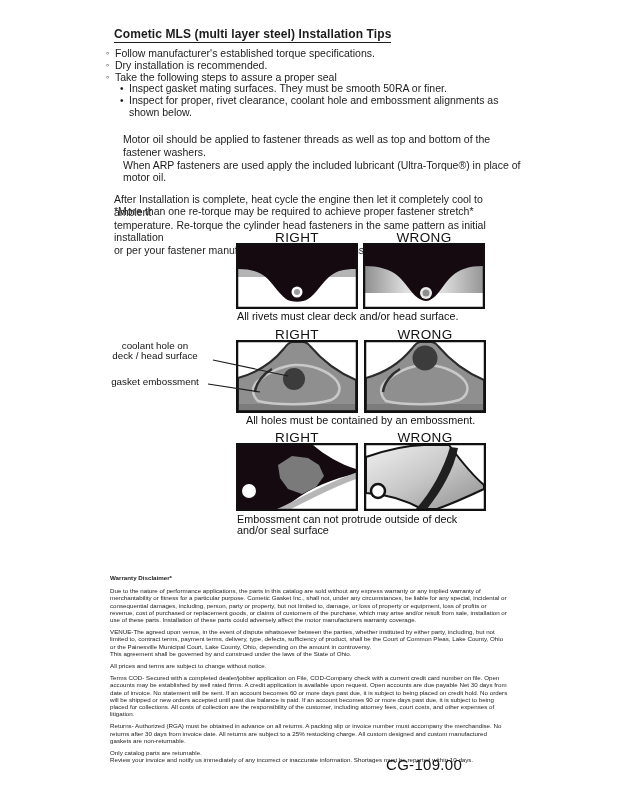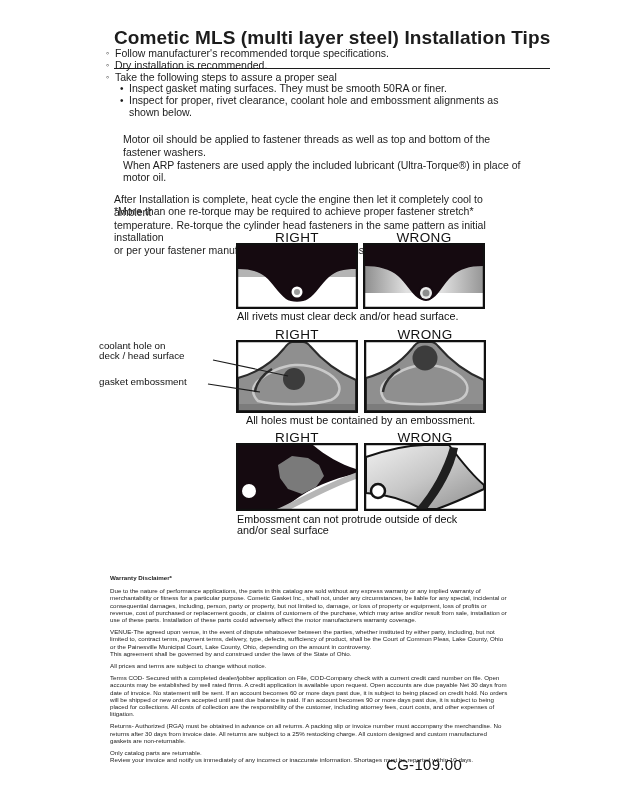--- a/index.html
+++ b/index.html
@@ -2,54 +2,54 @@
 <html><head>
 <meta charset="utf-8">
 <style>
   html,body { margin:0; padding:0; background:#ffffff; }
   .page {
     position:relative; width:618px; height:800px; background:#ffffff;
     font-family:"Liberation Sans", sans-serif; color:#1c1c1c; overflow:hidden;
   }
   .abs { position:absolute; }
   .title {
-    left:114px; top:27px; font-size:19px; font-weight:bold;
-    border-bottom:1.6px solid #1c1c1c; padding-bottom:19px; letter-spacing:0.1px;
+    left:114px; top:27px; font-size:12px; font-weight:bold;
+    border-bottom:1.6px solid #1c1c1c; padding-bottom:1px; letter-spacing:0.1px;
   }
   .bullets { left:106px; top:48px; font-size:10.5px; line-height:11.8px; width:420px; }
   .b-row { display:flex; }
   .b-row.sub { margin-left:14px; }
   .b-mark { width:9px; flex:0 0 9px; font-size:9px; line-height:11.8px; }
   .b-mark.dot { font-size:10px; }
   .diesel-h { left:114px; top:117px; font-size:12px; font-weight:bold; }
   .para { left:114px; width:404px; font-size:10.5px; line-height:12.8px; white-space:pre-line; }
   .p1 { top:133px;margin-left:9px; }
   .p2 { top:161px;margin-top:32px; }
   .note { top:205px; }
   .fig-label { width:122px; text-align:center; font-size:13.5px; letter-spacing:0.4px; color:#111; }
   .panel { line-height:0; }
   .caption { font-size:10.8px; line-height:10.8px; color:#111; }
   .cap3 { line-height:10.6px; }
-  .ann { width:112px; text-align:left; font-size:9.8px; line-height:10.4px; color:#111; }
+  .ann { width:112px; text-align:center; font-size:9.8px; line-height:10.4px; color:#111; }
   .warranty { left:110px; top:574px; width:399px; font-size:6.2px; line-height:7.2px; color:#222; }
   .warranty .w-head { font-weight:bold; margin-bottom:6px; }
   .warranty p { margin:0 0 5px 0; white-space:pre-line; }
   .doc-num { left:386px; top:756px; font-size:15px; letter-spacing:0.3px; color:#111; }
 </style>
 </head>
 <body>
 
 <div class="page">
 
   <div class="abs title">Cometic MLS (multi layer steel) Installation Tips</div>
 
   <div class="abs bullets">
     <div class="b-row">
       <span class="b-mark">◦</span>
-      <span>Follow manufacturer's recommended torque specifications.</span>
+      <span>Follow manufacturer's established torque specifications.</span>
     </div>
     <div class="b-row">
       <span class="b-mark">◦</span>
       <span>Dry installation is recommended.</span>
     </div>
     <div class="b-row">
       <span class="b-mark">◦</span>
       <span>Take the following steps to assure a proper seal</span>
     </div>
     <div class="b-row sub">

